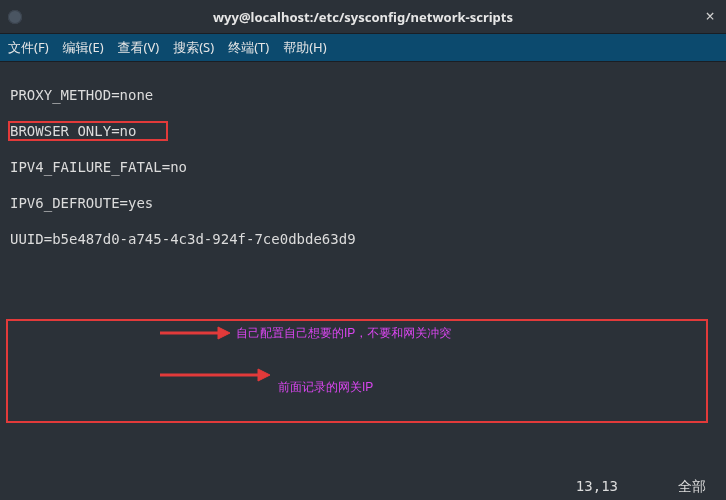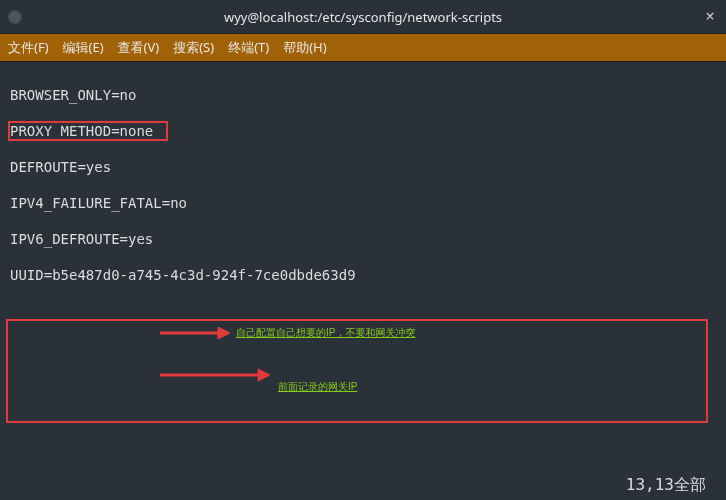--- a/index.html
+++ b/index.html
@@ -25,40 +25,40 @@
   .title-dot {
     width: 14px; height: 14px;
     border-radius: 50%;
     background: #4a5562;
     box-shadow: inset 0 0 0 1px #3a424d;
   }
   .title-text {
     position: absolute;
     left: 0; right: 0;
     text-align: center;
-    font-weight: 400;
+    font-weight: 700;
     color: #e6e6e6;
     pointer-events: none;
   }
   .title-close {
     margin-left: auto;
     width: 16px; height: 16px;
     color: #d0d0d0;
     font-size: 16px;
     line-height: 14px;
     cursor: pointer;
     text-align: center;
   }
   .menubar {
     height: 28px;
     display: flex;
     align-items: center;
     padding: 0 8px;
     gap: 14px;
-    background: #a16207;
+    background: #0c4a6e;
     border-bottom: 1px solid #1a1e24;
     color: #e6e6e6;
   }
   .menu-item { cursor: pointer; }
   .terminal {
     padding: 6px 10px 4px 10px;
     font-family: "DejaVu Sans Mono", Consolas, monospace;
     font-size: 14px;
     line-height: 18px;
     color: #dcdcdc;
@@ -75,39 +75,39 @@
   }
   .hl-box2 {
     position: absolute;
     border: 2px solid #e23a3a;
     left: 6px; top: 257px;
     width: 702px; height: 104px;
     pointer-events: none;
   }
   .annotation {
     position: absolute;
-    color: #84cc16;
+    color: #d946ef;
     font-family: "Microsoft YaHei", sans-serif;
-    font-size: 10px;
+    font-size: 12px;
     font-weight: 500;
-    text-decoration: underline;
   }
   .arrow {
     position: absolute;
     stroke: #e23a3a;
     fill: #e23a3a;
   }
   .statusbar {
     position: absolute;
     bottom: 4px;
     right: 20px;
     font-family: "DejaVu Sans Mono", Consolas, monospace;
-    font-size: 16px;
+    font-size: 14px;
     color: #dcdcdc;
     display: flex;
+    gap: 60px;
   }
 </style>
 </head>
 <body>
 
 <div class="titlebar">
   <div class="title-dot"></div>
   <div class="title-text">wyy@localhost:/etc/sysconfig/network-scripts</div>
   <div class="title-close">×</div>
 </div>
@@ -115,23 +115,22 @@
 <div class="menubar">
   <span class="menu-item">文件(F)</span>
   <span class="menu-item">编辑(E)</span>
   <span class="menu-item">查看(V)</span>
   <span class="menu-item">搜索(S)</span>
   <span class="menu-item">终端(T)</span>
   <span class="menu-item">帮助(H)</span>
 </div>
 
 <div class="terminal">
+<div class="line">PROXY_METHOD=none</div>
 <div class="line">BROWSER_ONLY=no</div>
-<div class="line">PROXY_METHOD=none</div>
-<div class="line">DEFROUTE=yes</div>
 <div class="line">IPV4_FAILURE_FATAL=no</div>
 <div class="line">IPV6_DEFROUTE=yes</div>
 <div class="line">UUID=b5e487d0-a745-4c3d-924f-7ce0dbde63d9</div>
 
 
 
 
 
 
 

